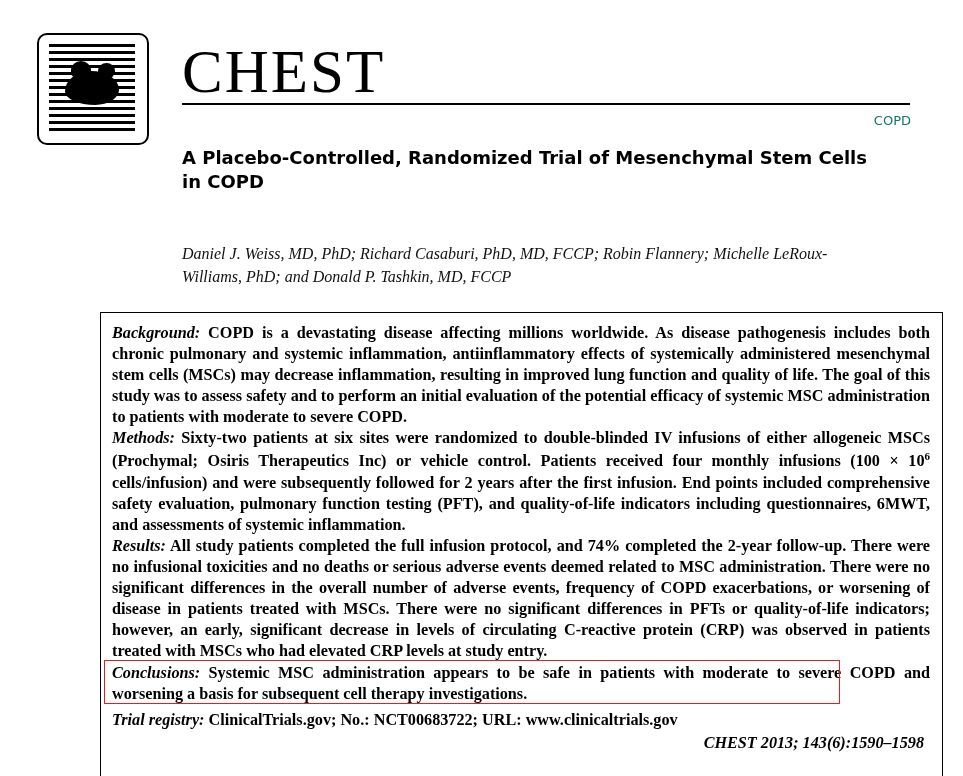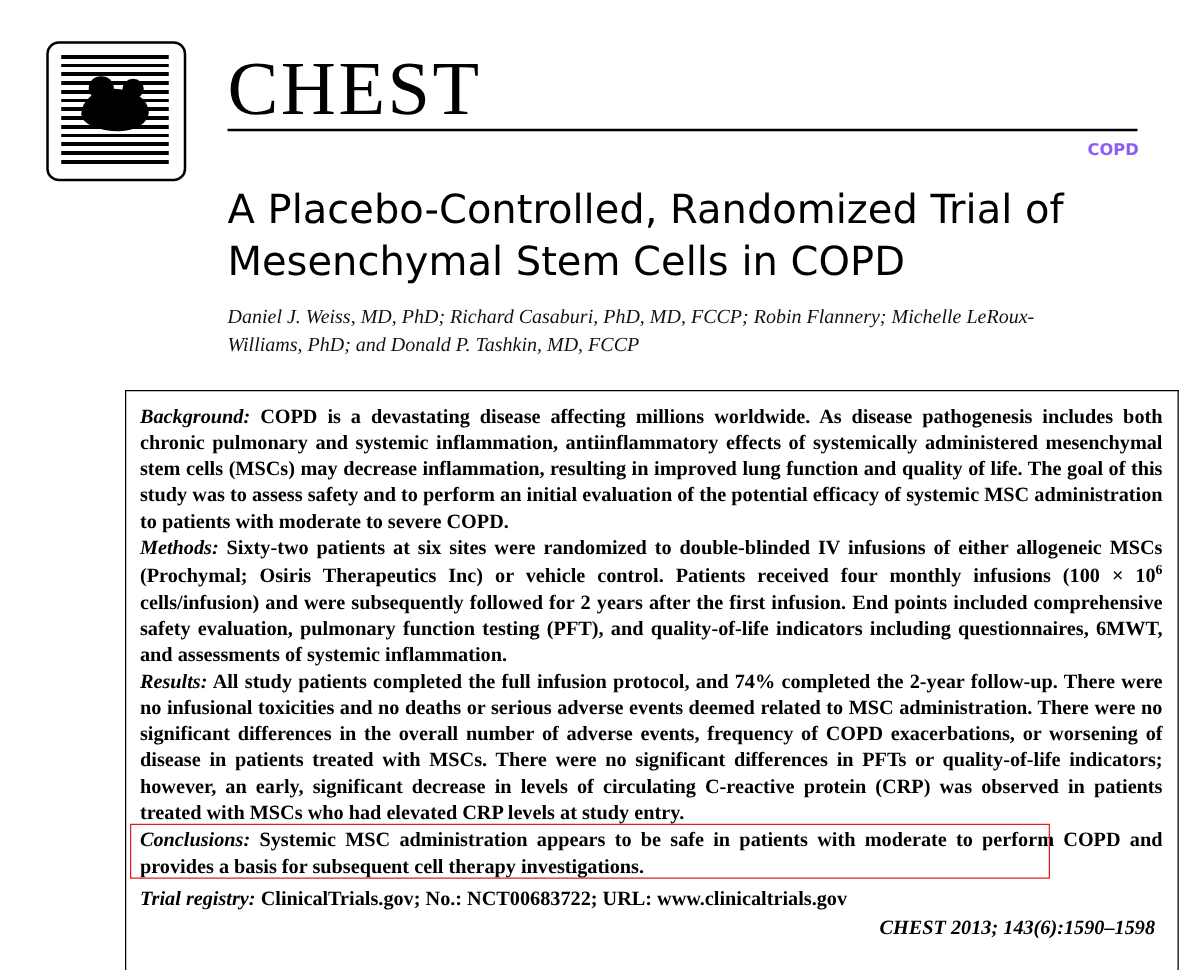--- a/index.html
+++ b/index.html
@@ -106,33 +106,32 @@
     height: 2px;
     background: #000;
   }
 
   .section-label {
     position: absolute;
     right: 52px;
     top: 113px;
     font-family: "DejaVu Sans", sans-serif;
     font-size: 13px;
-    color: #8b5cf6;
-    font-weight: bold;
+    color: #0f766e;
   }
 
   
   .article-title {
     position: absolute;
     left: 182px;
     top: 146px;
     width: 700px;
     font-family: "DejaVu Sans", sans-serif;
-    font-weight: normal;
-    font-size: 32px;
+    font-weight: bold;
+    font-size: 18px;
     line-height: 1.32;
     color: #000;
   }
 
   .authors {
     position: absolute;
     left: 182px;
     top: 243px;
     width: 700px;
     font-family: "Liberation Serif", serif;
@@ -229,21 +228,21 @@
   <div class="abstract-inner">
 
     <p class="abs-p"><span class="abs-lead">Background:</span><span> COPD is a devastating disease affecting millions worldwide. As disease pathogenesis includes both chronic pulmonary and systemic inflammation, antiinflammatory effects of systemically administered mesenchymal stem cells (MSCs) may decrease inflammation, resulting in improved lung function and quality of life. The goal of this study was to assess safety and to perform an initial evaluation of the potential efficacy of systemic MSC administration to patients with moderate to severe COPD.</span></p>
 
     <p class="abs-p"><span class="abs-lead">Methods:</span><span> Sixty-two patients at six sites were randomized to double-blinded IV infusions of either allogeneic MSCs (Prochymal; Osiris Therapeutics Inc) or vehicle control. Patients received four monthly infusions (100 </span><span>× 10</span><span class="abs-sup">6</span><span> cells/infusion) and were subsequently followed for 2 years after the first infusion. End points included comprehensive safety evaluation, pulmonary function testing (PFT), and quality-of-life indicators including questionnaires, 6MWT, and assessments of systemic inflammation.</span></p>
 
     <p class="abs-p"><span class="abs-lead">Results:</span><span> All study patients completed the full infusion protocol, and 74% completed the 2-year follow-up. There were no infusional toxicities and no deaths or serious adverse events deemed related to MSC administration. There were no significant differences in the overall number of adverse events, frequency of COPD exacerbations, or worsening of disease in patients treated with MSCs. There were no significant differences in PFTs or quality-of-life indicators; however, an early, significant decrease in levels of circulating C-reactive protein (CRP) was observed in patients treated with MSCs who had elevated CRP levels at study entry.</span></p>
 
     <div class="conclusions-wrap">
       <div class="conclusions-box" style="border-color: rgb(224, 32, 32);"></div>
-      <p class="abs-p"><span class="abs-lead">Conclusions:</span><span> Systemic MSC administration appears to be safe in patients with moderate to perform COPD and provides a basis for subsequent cell therapy investigations.</span></p>
+      <p class="abs-p"><span class="abs-lead">Conclusions:</span><span> Systemic MSC administration appears to be safe in patients with moderate to severe COPD and worsening a basis for subsequent cell therapy investigations.</span></p>
     </div>
 
     <p class="abs-p trial-registry"><span class="abs-lead">Trial registry:</span><span> ClinicalTrials.gov; No.: NCT00683722; URL: www.clinicaltrials.gov</span></p>
 
     <div class="citation">CHEST 2013; 143(6):1590–1598</div>
 
   </div>
 </div>
 
 </body></html>

